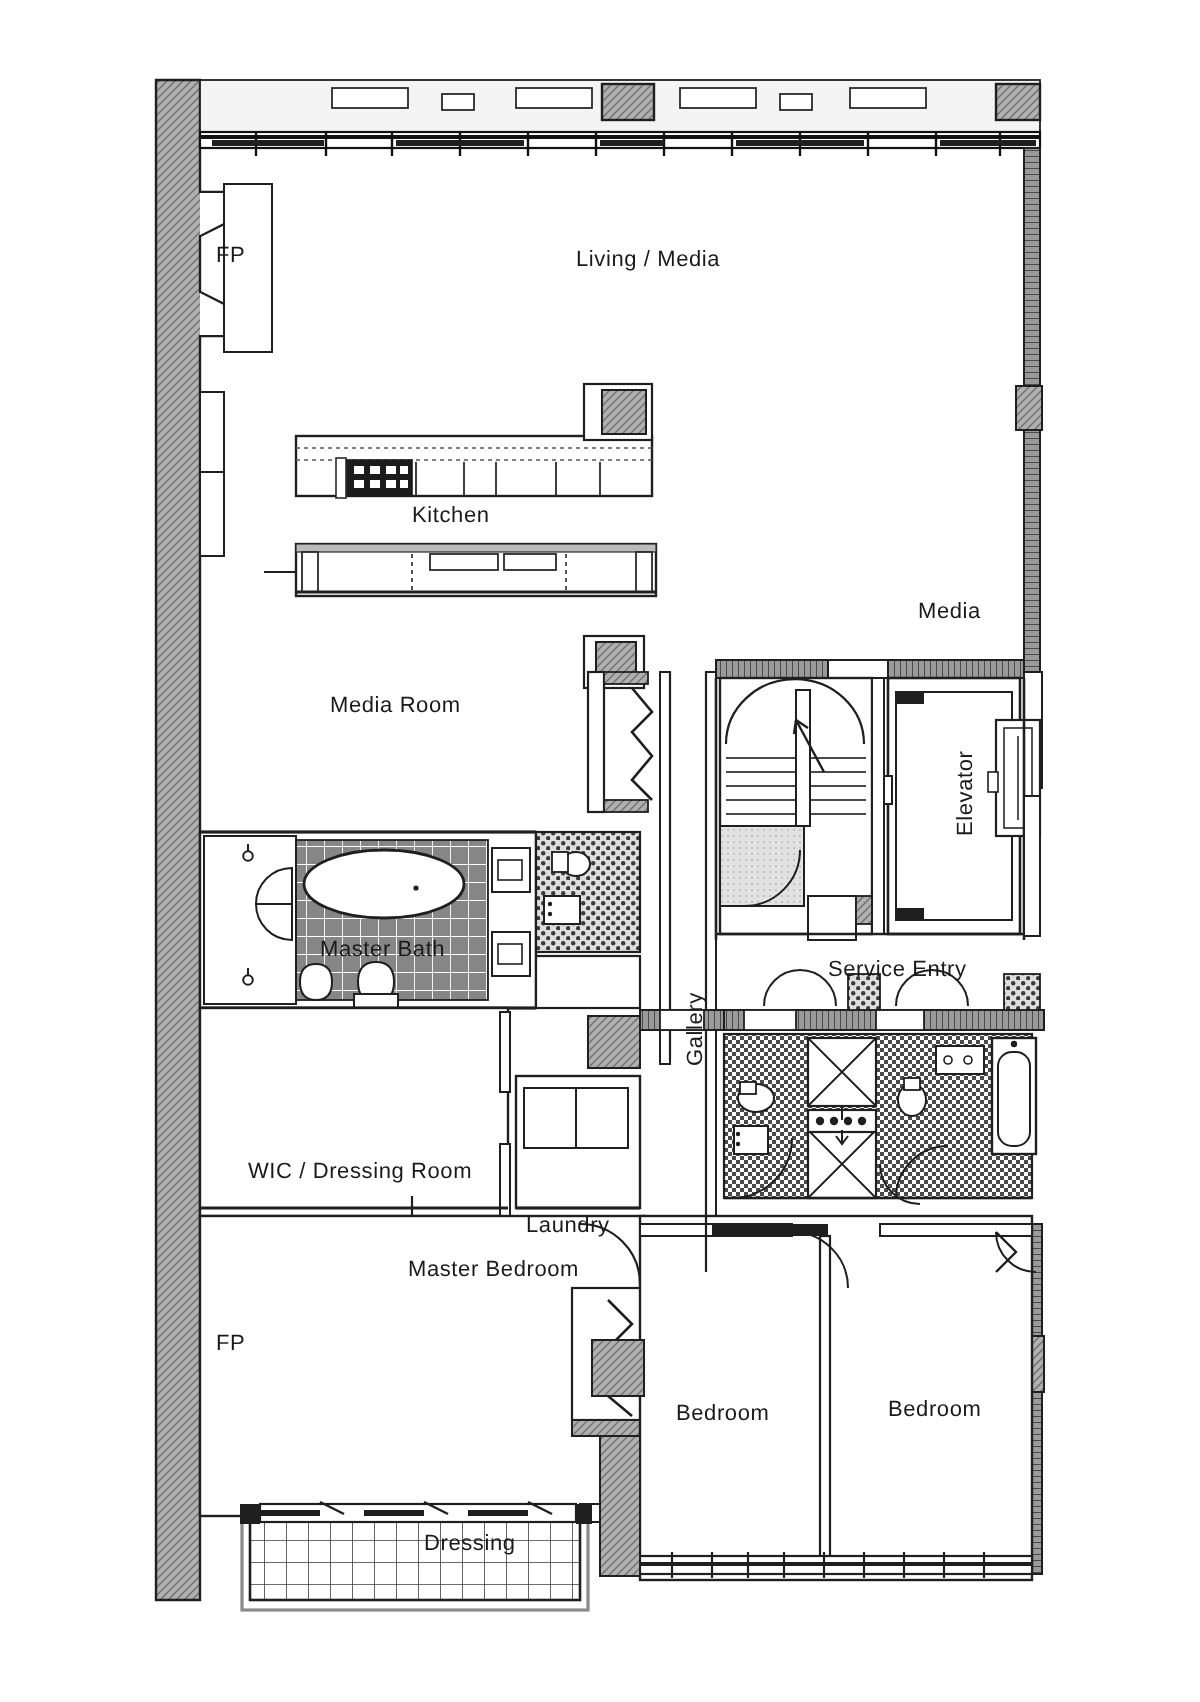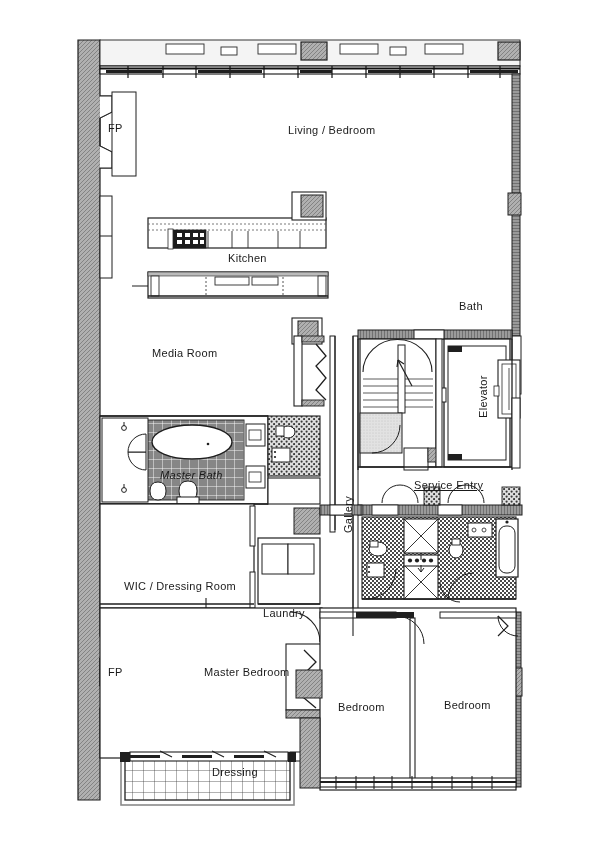--- a/index.html
+++ b/index.html
@@ -445,43 +445,43 @@
       <rect x="330" y="505" width="22" height="10" fill="#ffffff" stroke="#1f1f1f" stroke-width="0.9"></rect>
     </g>
 
     <g>
       <rect x="100" y="196" width="12" height="82" fill="#ffffff" stroke="#1f1f1f" stroke-width="1"></rect>
       <line x1="100" y1="236" x2="112" y2="236" stroke="#1f1f1f" stroke-width="1"></line>
       <rect x="512" y="398" width="8" height="70" fill="#ffffff" stroke="#1f1f1f" stroke-width="1"></rect>
     </g>
   </svg>
 
-  <div class="room-label" style="left:288px; top:125px;">Living / Bedroom</div>
+  <div class="room-label" style="left:288px; top:125px;">Living / Media</div>
 
   <div class="room-label" style="left:108px; top:123px;">FP</div>
 
-  <div class="room-label" style="left:228px; top:253px;">Kitchen</div>
-
-  <div class="room-label" style="left:152px; top:348px;">Media Room</div>
-
-  <div class="room-label" style="left:459px; top:301px;">Bath</div>
+  <div class="room-label" style="left:206px; top:253px;">Kitchen</div>
+
+  <div class="room-label" style="left:165px; top:348px;">Media Room</div>
+
+  <div class="room-label" style="left:459px; top:301px;">Media</div>
 
   <div class="room-label rot" style="left:478px; top:418px;">Elevator</div>
 
-  <div class="room-label" style="left:414px; top:480px;text-decoration:underline;">Service Entry</div>
-
-  <div class="room-label" style="left:160px; top:470px;font-style:italic;">Master Bath</div>
+  <div class="room-label" style="left:414px; top:480px;">Service Entry</div>
+
+  <div class="room-label" style="left:160px; top:470px;">Master Bath</div>
 
   <div class="room-label rot" style="left:343px; top:533px;">Gallery</div>
 
   <div class="room-label" style="left:124px; top:581px;">WIC / Dressing Room</div>
 
   <div class="room-label" style="left:263px; top:608px;">Laundry</div>
 
-  <div class="room-label" style="left:168px; top:667px;padding-left:36px;">Master Bedroom</div>
+  <div class="room-label" style="left:168px; top:630px;padding-left:36px;">Master Bedroom</div>
 
   <div class="room-label" style="left:108px; top:667px;">FP</div>
 
   <div class="room-label" style="left:338px; top:702px;">Bedroom</div>
 
   <div class="room-label" style="left:444px; top:700px;">Bedroom</div>
 
   <div class="room-label" style="left:212px; top:767px;">Dressing</div>
 
 </div>

